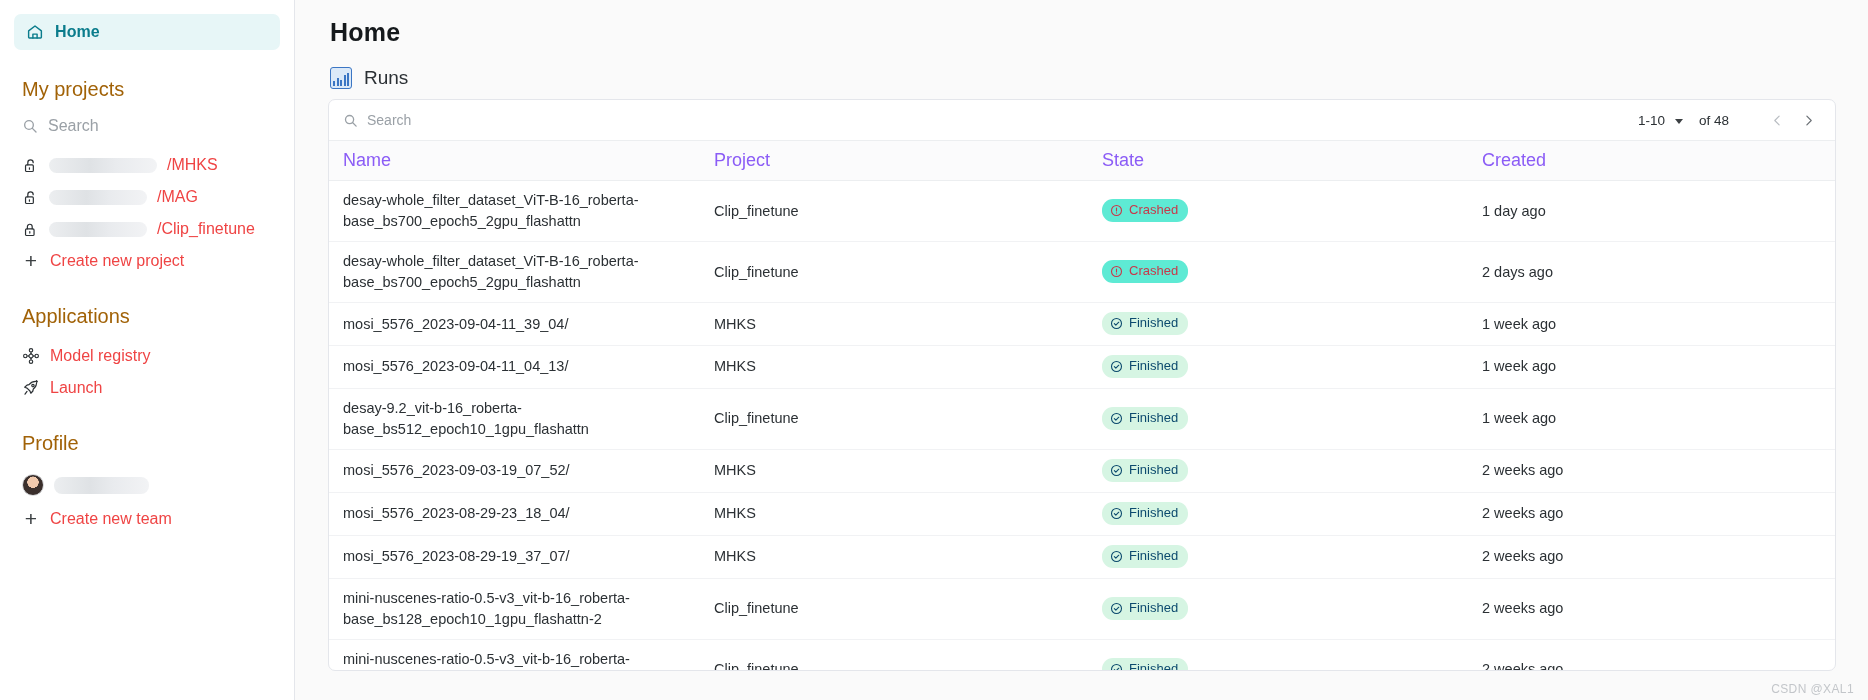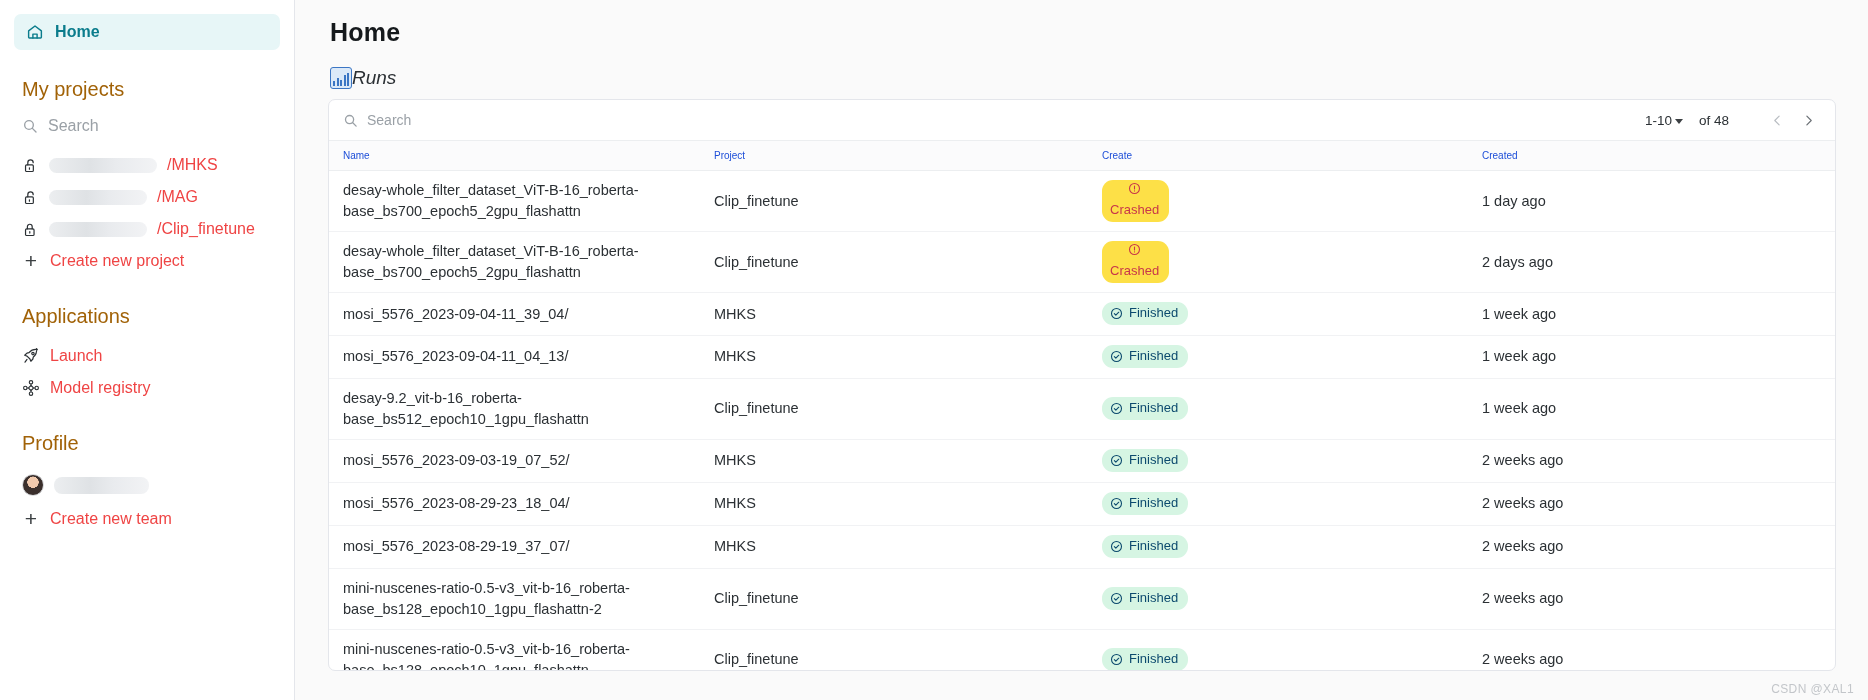--- a/index.html
+++ b/index.html
@@ -59,21 +59,21 @@
     overflow: hidden;
   }
   .icon { display: inline-flex; align-items: center; justify-content: center; flex: 0 0 auto; }
 
   
   .main {
     flex: 1 1 auto; height: 700px; background: #fafafa;
     padding: 14px 32px 0 33px; overflow: hidden; position: relative;
   }
   .page-title { font-size: 25px; font-weight: bold; color: #15191c; margin: 4px 0 0 2px; letter-spacing: .2px;}
-  .runs-head { display: flex; align-items: center; gap: 0; margin: 20px 0 10px 2px; font-style: italic; }
+  .runs-head { display: flex; align-items: center; gap: 12px; margin: 20px 0 10px 2px; }
   .runs-icon {
     width: 22px; height: 22px; border: 1.5px solid #3b76c4; border-radius: 3px;
     background: #dbe9f8; display: flex; align-items: flex-end; justify-content: center; gap: 1.5px;
     padding: 0 2px 2px 2px;
   }
   .runs-icon i { display: block; width: 2px; background: #3b76c4; }
   .runs-title { font-size: 19px; color: #2b3034; }
 
   .card {
     background: #ffffff;
@@ -83,49 +83,49 @@
     overflow: hidden;
   }
   .card-top {
     display: flex; align-items: center; justify-content: space-between;
     height: 41px; padding: 0 14px 0 14px;
     border-bottom: 1px solid #eceef0;
   }
   .tbl-search { display: flex; align-items: center; gap: 9px; cursor: text; }
   .tbl-search .ph { font-size: 14px; color: #9aa0a6; }
   .pager { display: flex; align-items: center; gap: 5px; color: #2b3034; font-size: 13.5px; }
-  .pager .rng { display: flex; align-items: center; gap: 3px; cursor: pointer; text-align: center; }
+  .pager .rng { display: flex; align-items: center; gap: 10px; cursor: pointer; text-align: center; }
   .pager .caret {
     width: 0; height: 0; border-left: 4px solid transparent; border-right: 4px solid transparent;
     border-top: 5px solid #3c4043; margin-top: 2px;
   }
   .pager .of { margin-left: 11px; margin-right: 30px; }
   .pg-btn { width: 26px; height: 26px; display: flex; align-items: center; justify-content: center; cursor: pointer; }
 
   table { width: 100%; border-collapse: collapse; table-layout: fixed; }
   th {
-    text-align: left; font-size: 10px; font-weight: normal; color: #1d4ed8;
+    text-align: left; font-size: 18px; font-weight: normal; color: #8b5cf6;
     padding: 9px 0 9px 0; background: #fbfbfc; border-bottom: 1px solid #eceef0;
   }
   th.c-name  { width: 385px; padding-left: 14px; }
   th.c-proj  { width: 388px; }
   th.c-state { width: 380px; }
   th.c-created { width: auto; }
   td {
     font-size: 14.5px; color: #2b3034; vertical-align: middle;
     padding: 9px 0; border-bottom: 1px solid #f1f2f4; line-height: 1.45;
   }
   td.c-name { padding-left: 14px; padding-right: 26px; word-break: break-word; }
   tr:last-child td { border-bottom: none; }
 
   .badge {
     display: inline-flex; align-items: center; gap: 6px;
     border-radius: 11px; padding: 2px 10px 2px 8px; font-size: 13px;
   }
-  .badge.crashed  { background: #fde047; color: #c8374a; flex-direction: column; }
+  .badge.crashed  { background: #5eead4; color: #c8374a; }
   .badge.finished { background: #d6f5e3; color: #0c4a6e; }
 
   .watermark {
     position: absolute; right: 14px; bottom: 4px;
     font-size: 12px; color: #c3c6ca; letter-spacing: .4px;
     font-family: "Liberation Sans", sans-serif;
   }
 </style>
 </head>
 <body>
@@ -191,44 +191,44 @@
       <span class="redact" style="width:98px"></span>
         <span class="txt">/Clip_finetune</span>
     </div>
 
     <div class="sb-row">
       <span class="plus icon">+</span>
       <span class="txt">Create new project</span>
     </div>
 
     <div class="section-title">Applications</div>
-
-    <div class="sb-row">
-      <span class="icon">
-        <svg width="18" height="18" viewBox="0 0 24 24" fill="none" stroke="#2b3034" stroke-width="1.6" stroke-linecap="round" stroke-linejoin="round">
-          <path d="M20.5 3.4c-4.6-.6-8.6 1.1-11.2 4.2L6.6 8.2 3.6 11l3.1 1.1 3.9 3.9L11.8 19l2.7-3 .6-2.7c3.1-2.6 4.9-6.4 4.3-11z"></path>
-          <circle cx="14.6" cy="8.8" r="1.6"></circle>
-          <path d="M6.7 16.6 4 20.3"></path>
-        </svg>
-      </span>
-      <span class="txt">Launch</span>
-    </div>
 
     <div class="sb-row">
       <span class="icon">
         <svg width="18" height="18" viewBox="0 0 24 24" fill="none" stroke="#2b3034" stroke-width="1.5">
           <circle cx="12" cy="4.4" r="2.3"></circle>
             <circle cx="12" cy="19.6" r="2.3"></circle>
           <circle cx="4.4" cy="12" r="2.3"></circle>
             <circle cx="19.6" cy="12" r="2.3"></circle>
           <path d="M12 6.7v2.9M12 14.4v2.9M6.7 12h2.9M14.4 12h2.9"></path>
           <rect x="9.6" y="9.6" width="4.8" height="4.8" rx="1" transform="rotate(45 12 12)"></rect>
         </svg>
       </span>
       <span class="txt">Model registry</span>
+    </div>
+
+    <div class="sb-row">
+      <span class="icon">
+        <svg width="18" height="18" viewBox="0 0 24 24" fill="none" stroke="#2b3034" stroke-width="1.6" stroke-linecap="round" stroke-linejoin="round">
+          <path d="M20.5 3.4c-4.6-.6-8.6 1.1-11.2 4.2L6.6 8.2 3.6 11l3.1 1.1 3.9 3.9L11.8 19l2.7-3 .6-2.7c3.1-2.6 4.9-6.4 4.3-11z"></path>
+          <circle cx="14.6" cy="8.8" r="1.6"></circle>
+          <path d="M6.7 16.6 4 20.3"></path>
+        </svg>
+      </span>
+      <span class="txt">Launch</span>
     </div>
 
     <div class="section-title">Profile</div>
 
     <div class="sb-row">
       <span class="avatar"></span>
       <span class="redact" style="width:95px;height:17px"></span>
     </div>
 
 
@@ -282,21 +282,21 @@
               </svg>
           </span>
         </div>
       </div>
 
       <table>
         <thead>
           <tr>
             <th class="c-name">Name</th>
             <th class="c-proj">Project</th>
-            <th class="c-state">Create</th>
+            <th class="c-state">State</th>
             <th class="c-created">Created</th>
           </tr>
         </thead>
         <tbody id="tbody">
             <tr>
               <td class="c-name">desay-whole_filter_dataset_ViT-B-16_roberta-base_bs700_epoch5_2gpu_flashattn</td>
               <td>Clip_finetune</td>
               <td><span class="badge crashed">
                   <svg width="13" height="13" viewBox="0 0 24 24" fill="none" stroke="currentColor" stroke-width="2" stroke-linecap="round" stroke-linejoin="round">
                     <circle cx="12" cy="12" r="9.2"></circle>

